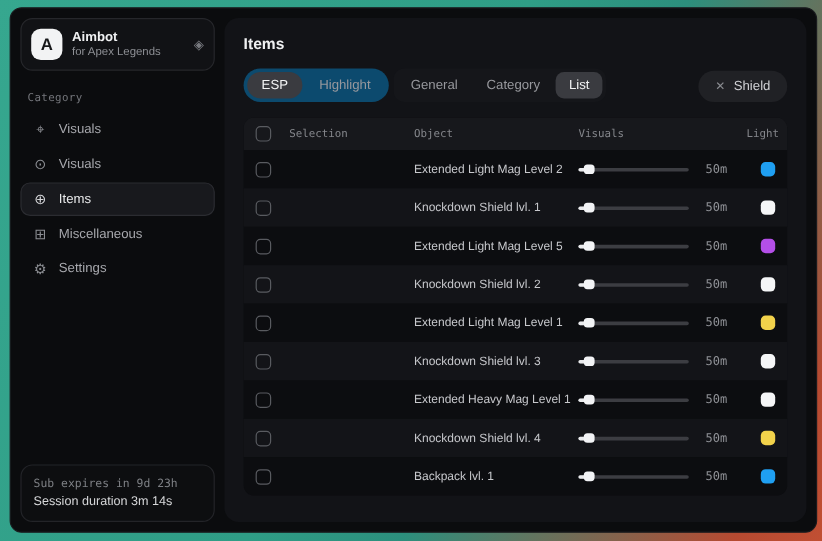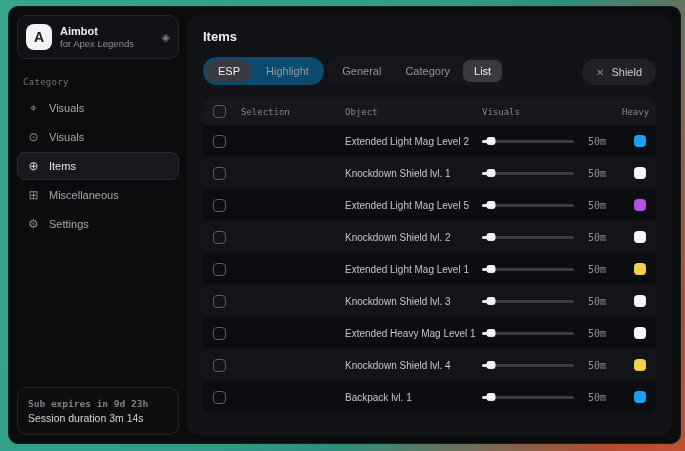--- a/index.html
+++ b/index.html
@@ -44,21 +44,21 @@
     color:#a7a8ad; font-size:11px; cursor:pointer;
   }
   .nav li .nav-ico { color:#8b8d92; font-size:12px; width:13px; text-align:center; }
   .nav li.active { background:#18191d; border-color:#2b2c31; color:#e9eaeb; }
   .nav li.active .nav-ico { color:#d4d5d8; }
 
   .side-spacer { flex:1; }
   .session-card {
     border:1px solid #232428; border-radius:10px; padding:8px 10px; background:#0d0e10;
   }
-  .session-line1 { font-family:"DejaVu Sans Mono", monospace; color:#7e8085; font-size:9.5px; line-height:15px; white-space:nowrap;font-weight:bold; }
+  .session-line1 { font-family:"DejaVu Sans Mono", monospace; color:#7e8085; font-size:9.5px; line-height:15px; white-space:nowrap; }
   .session-line2 { color:#d6d7d9; font-size:10.5px; line-height:15px; white-space:nowrap; }
 
   
   .panel {
     flex:1; background:#121317; border-radius:12px; padding:14px 16px 12px 16px;
     position:relative; min-width:0;
   }
   .panel-title { color:#f0f1f2; font-size:13px; font-weight:bold; margin-bottom:13px; }
 
   .seg {
@@ -180,21 +180,21 @@
         <span class="seg-item active">List</span>
       </div>
 
       <div class="table">
         <div class="thead">
           <span class="checkbox"></span>
           <span>Selection</span>
           <span>Object</span>
           <span>Visuals</span>
           <span></span>
-          <span class="col-color">Heavy</span>
+          <span class="col-color">Light</span>
         </div>
 
         <div class="trow">
           <span class="checkbox"></span>
             <span></span>
           <span class="obj">Extended Light Mag Level 2</span>
           <span class="slider">
               <span class="track"></span>
               <span class="fill"></span>
               <span class="thumb"></span>

